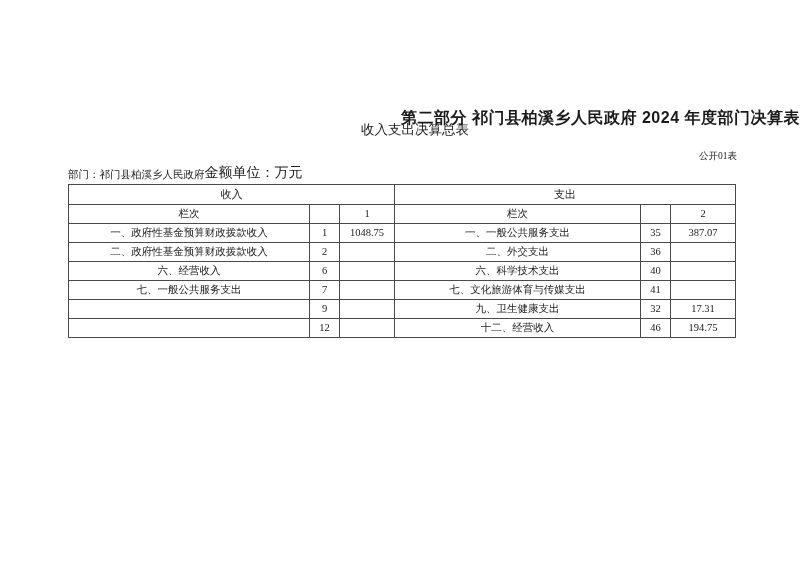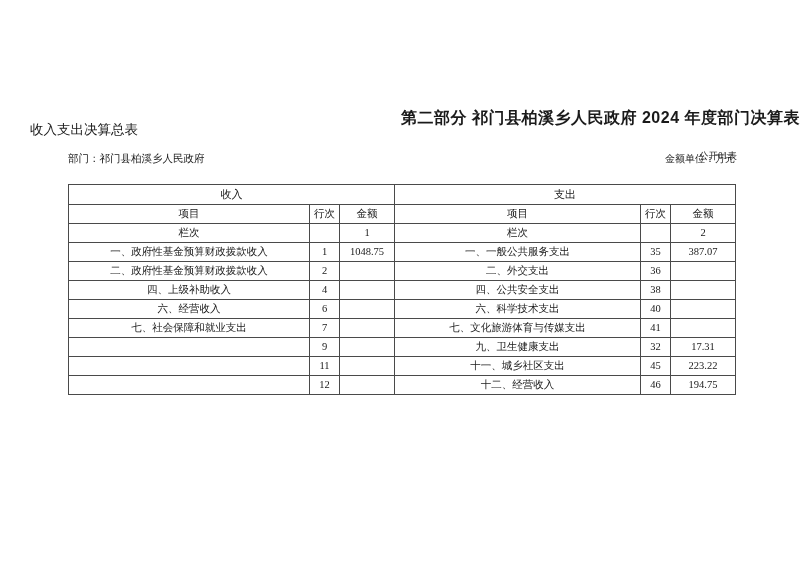--- a/index.html
+++ b/index.html
@@ -10,31 +10,31 @@
     color:#1a1a1a; font-family:"Liberation Serif","DejaVu Serif",serif;
   }
   .doc-title {
     position:absolute; top:108px; left:0; width:100%;
     text-align:right; font-size:16px; font-weight:700;
     font-family:"Liberation Sans","DejaVu Sans",sans-serif;
     letter-spacing:0.5px;
   }
   .doc-subtitle {
     position:absolute; top:121px; left:0; width:100%;
-    text-align:left; font-size:13.5px; font-weight:500;padding-left:30px;
+    text-align:center; font-size:13.5px; font-weight:500;padding-left:30px;
   }
   .table-code {
     position:absolute; top:150px; right:63px; font-size:9.5px;
   }
   .meta-line {
-    position:absolute; top:152px; left:68px; width:667px;
-    display:flex; justify-content:space-between; align-items:flex-end;
+    position:absolute; top:164px; left:68px; width:667px;
+    display:flex; justify-content:flex-start; align-items:flex-end;
   }
   .dept-label { font-size:10.5px; }
-  .unit-label { font-size:10px; }
+  .unit-label { font-size:14px; }
   table.summary {
     position:absolute; left:68px; top:184px; width:667px;
     border-collapse:collapse; table-layout:fixed;
     border:1px solid #222;
   }
   table.summary td {
     border:1px solid #4a4a4a;
     height:18px; line-height:18px;
     font-size:10.5px; text-align:center;
     padding:0 2px; overflow:hidden; white-space:nowrap;
@@ -71,28 +71,20 @@
       <col class="c-item2">
         <col class="c-line2">
         <col class="c-amt2">
     </colgroup>
     <tbody>
       <tr class="section-row">
         <td colspan="3">收入</td>
         <td colspan="3">支出</td>
       </tr>
       <tr>
-        <td>项目</td>
-        <td>行次</td>
-        <td>金额</td>
-        <td>项目</td>
-        <td>行次</td>
-        <td>金额</td>
-      </tr>
-      <tr>
         <td>栏次</td>
         <td></td>
         <td>1</td>
         <td>栏次</td>
         <td></td>
         <td>2</td>
       </tr>
 
       <tr>
         <td>一、政府性基金预算财政拨款收入</td>
@@ -104,61 +96,45 @@
       </tr>
       <tr>
         <td>二、政府性基金预算财政拨款收入</td>
         <td>2</td>
         <td></td>
         <td>二、外交支出</td>
         <td>36</td>
         <td></td>
       </tr>
       <tr>
-        <td>四、上级补助收入</td>
-        <td>4</td>
-        <td></td>
-        <td>四、公共安全支出</td>
-        <td>38</td>
-        <td></td>
-      </tr>
-      <tr>
         <td>六、经营收入</td>
         <td>6</td>
         <td></td>
         <td>六、科学技术支出</td>
         <td>40</td>
         <td></td>
       </tr>
       <tr>
-        <td>七、社会保障和就业支出</td>
+        <td>七、一般公共服务支出</td>
         <td>7</td>
         <td></td>
         <td>七、文化旅游体育与传媒支出</td>
         <td>41</td>
         <td></td>
       </tr>
       <tr>
         <td></td>
         <td>9</td>
         <td></td>
         <td>九、卫生健康支出</td>
         <td>32</td>
         <td>17.31</td>
       </tr>
       <tr>
         <td></td>
-        <td>11</td>
-        <td></td>
-        <td>十一、城乡社区支出</td>
-        <td>45</td>
-        <td>223.22</td>
-      </tr>
-      <tr>
-        <td></td>
         <td>12</td>
         <td></td>
         <td>十二、经营收入</td>
         <td>46</td>
         <td>194.75</td>
       </tr>
     </tbody>
   </table>
 </div>
 

